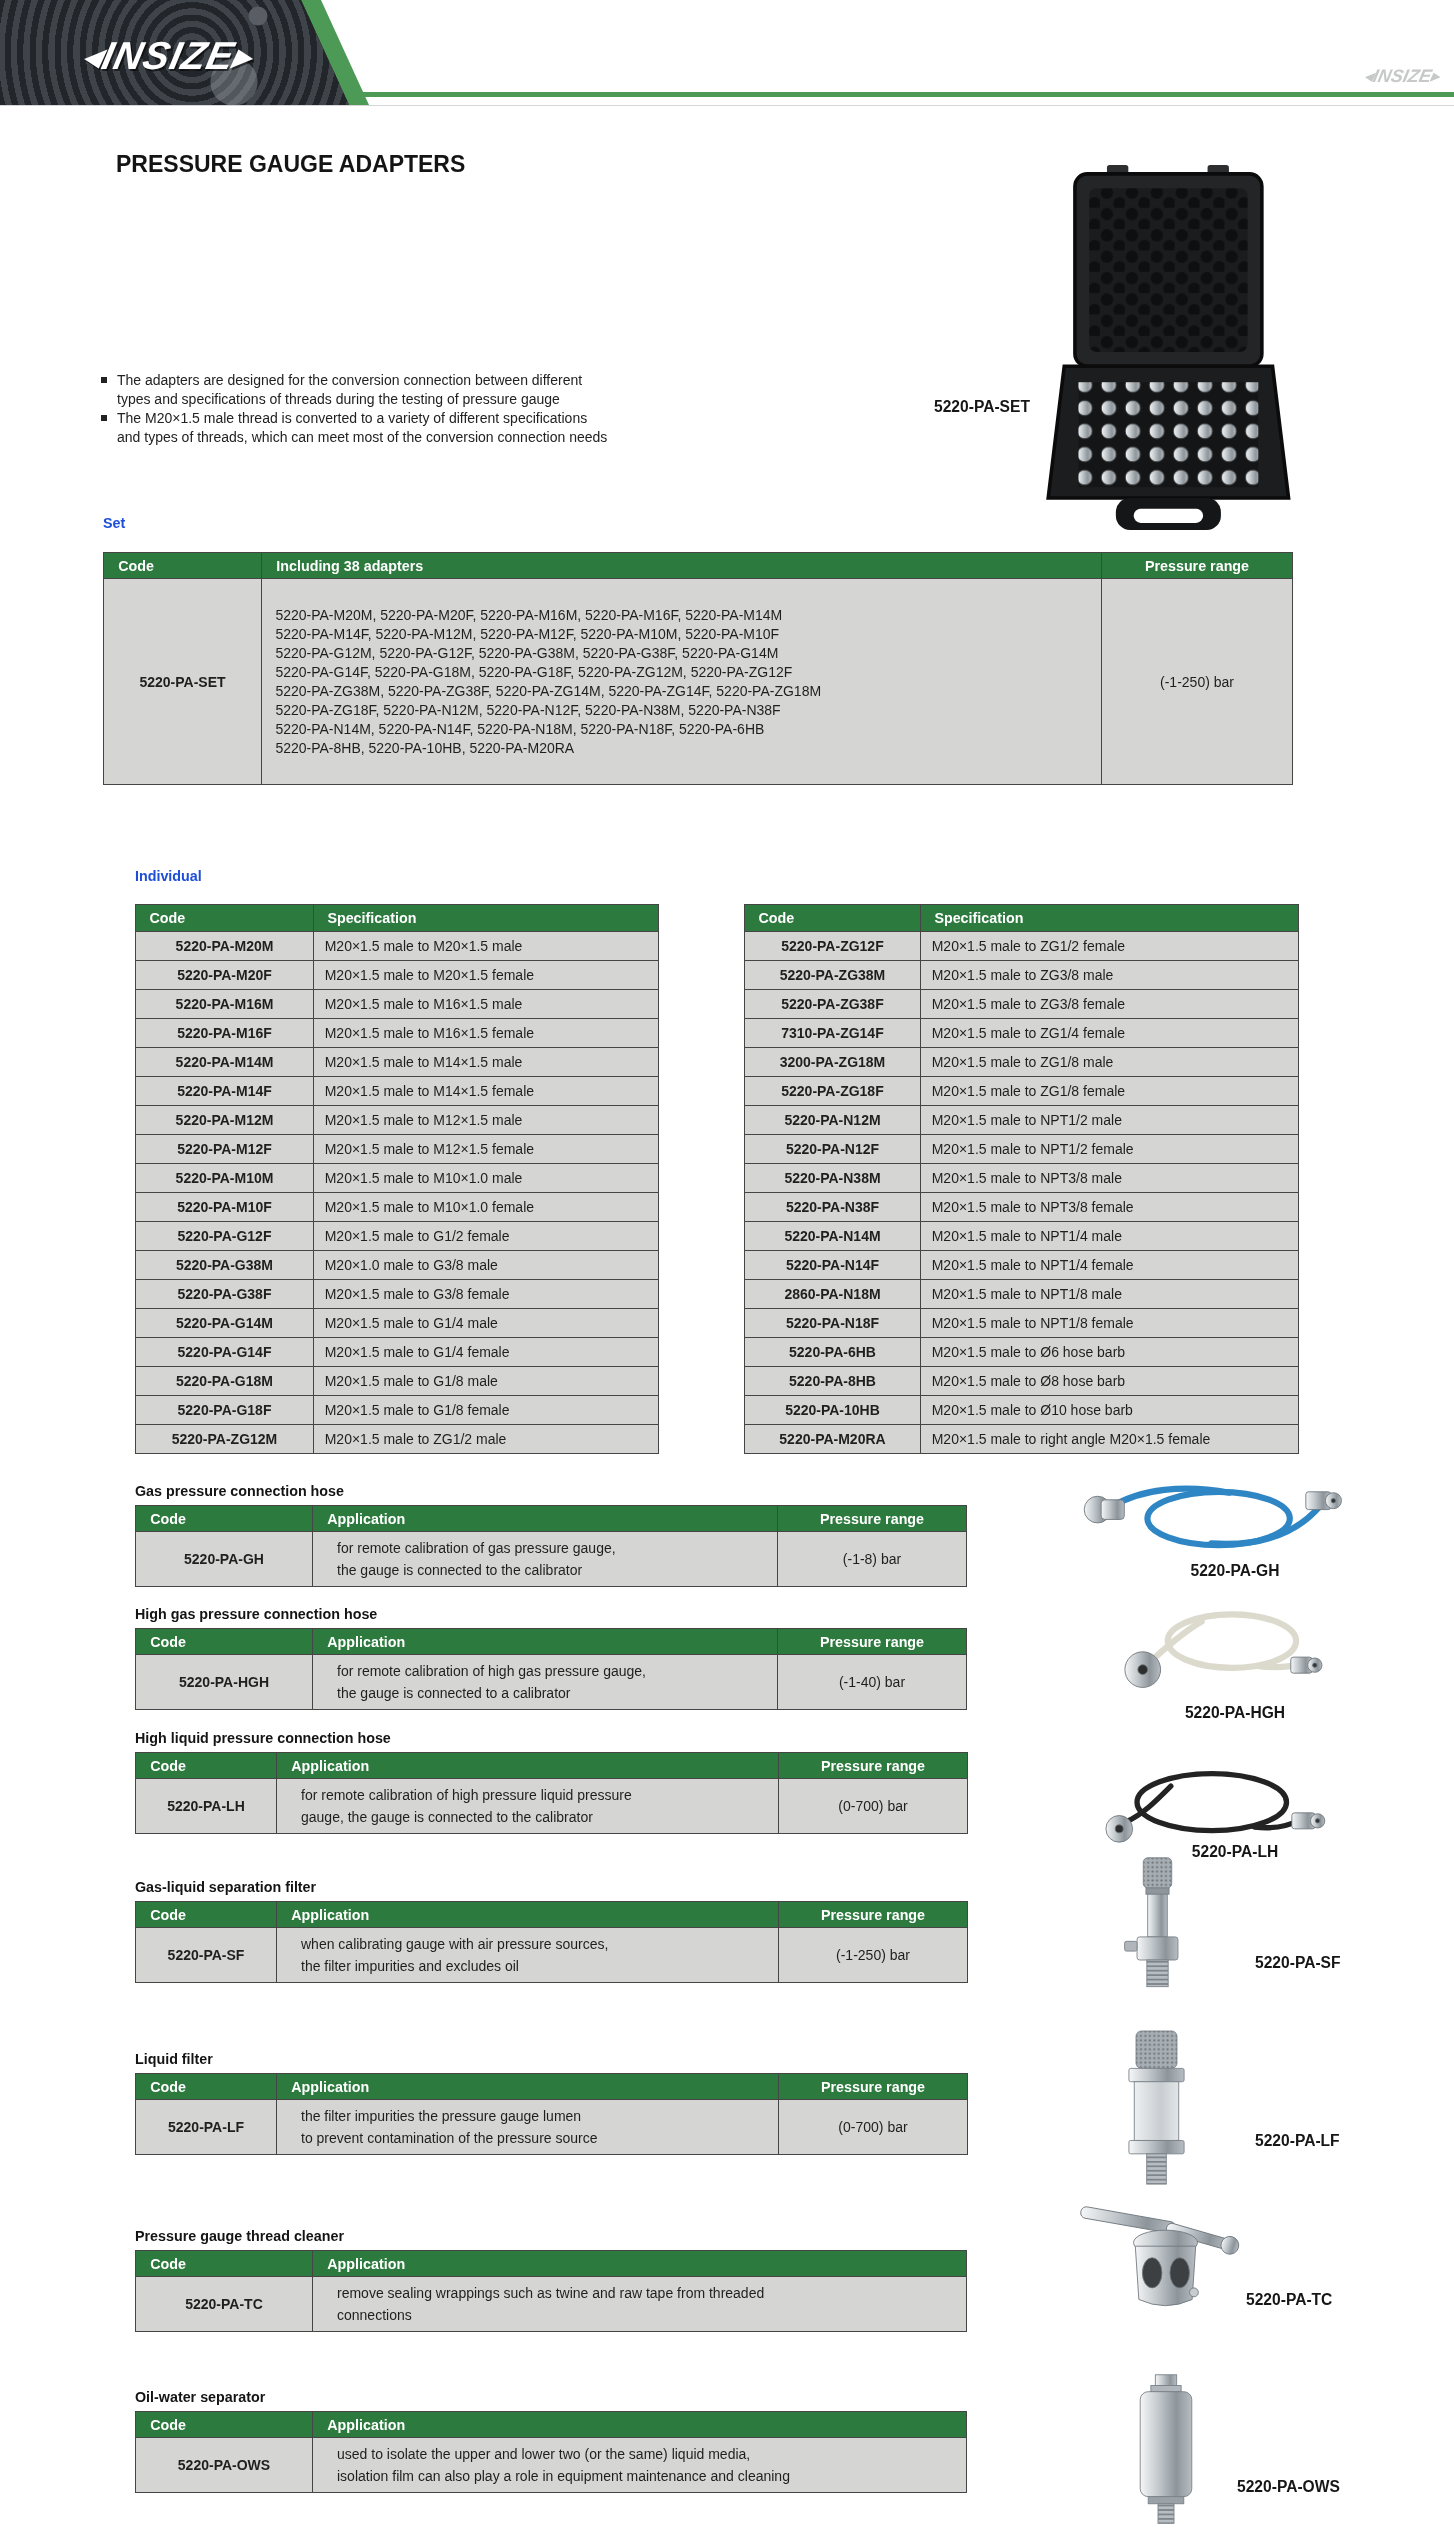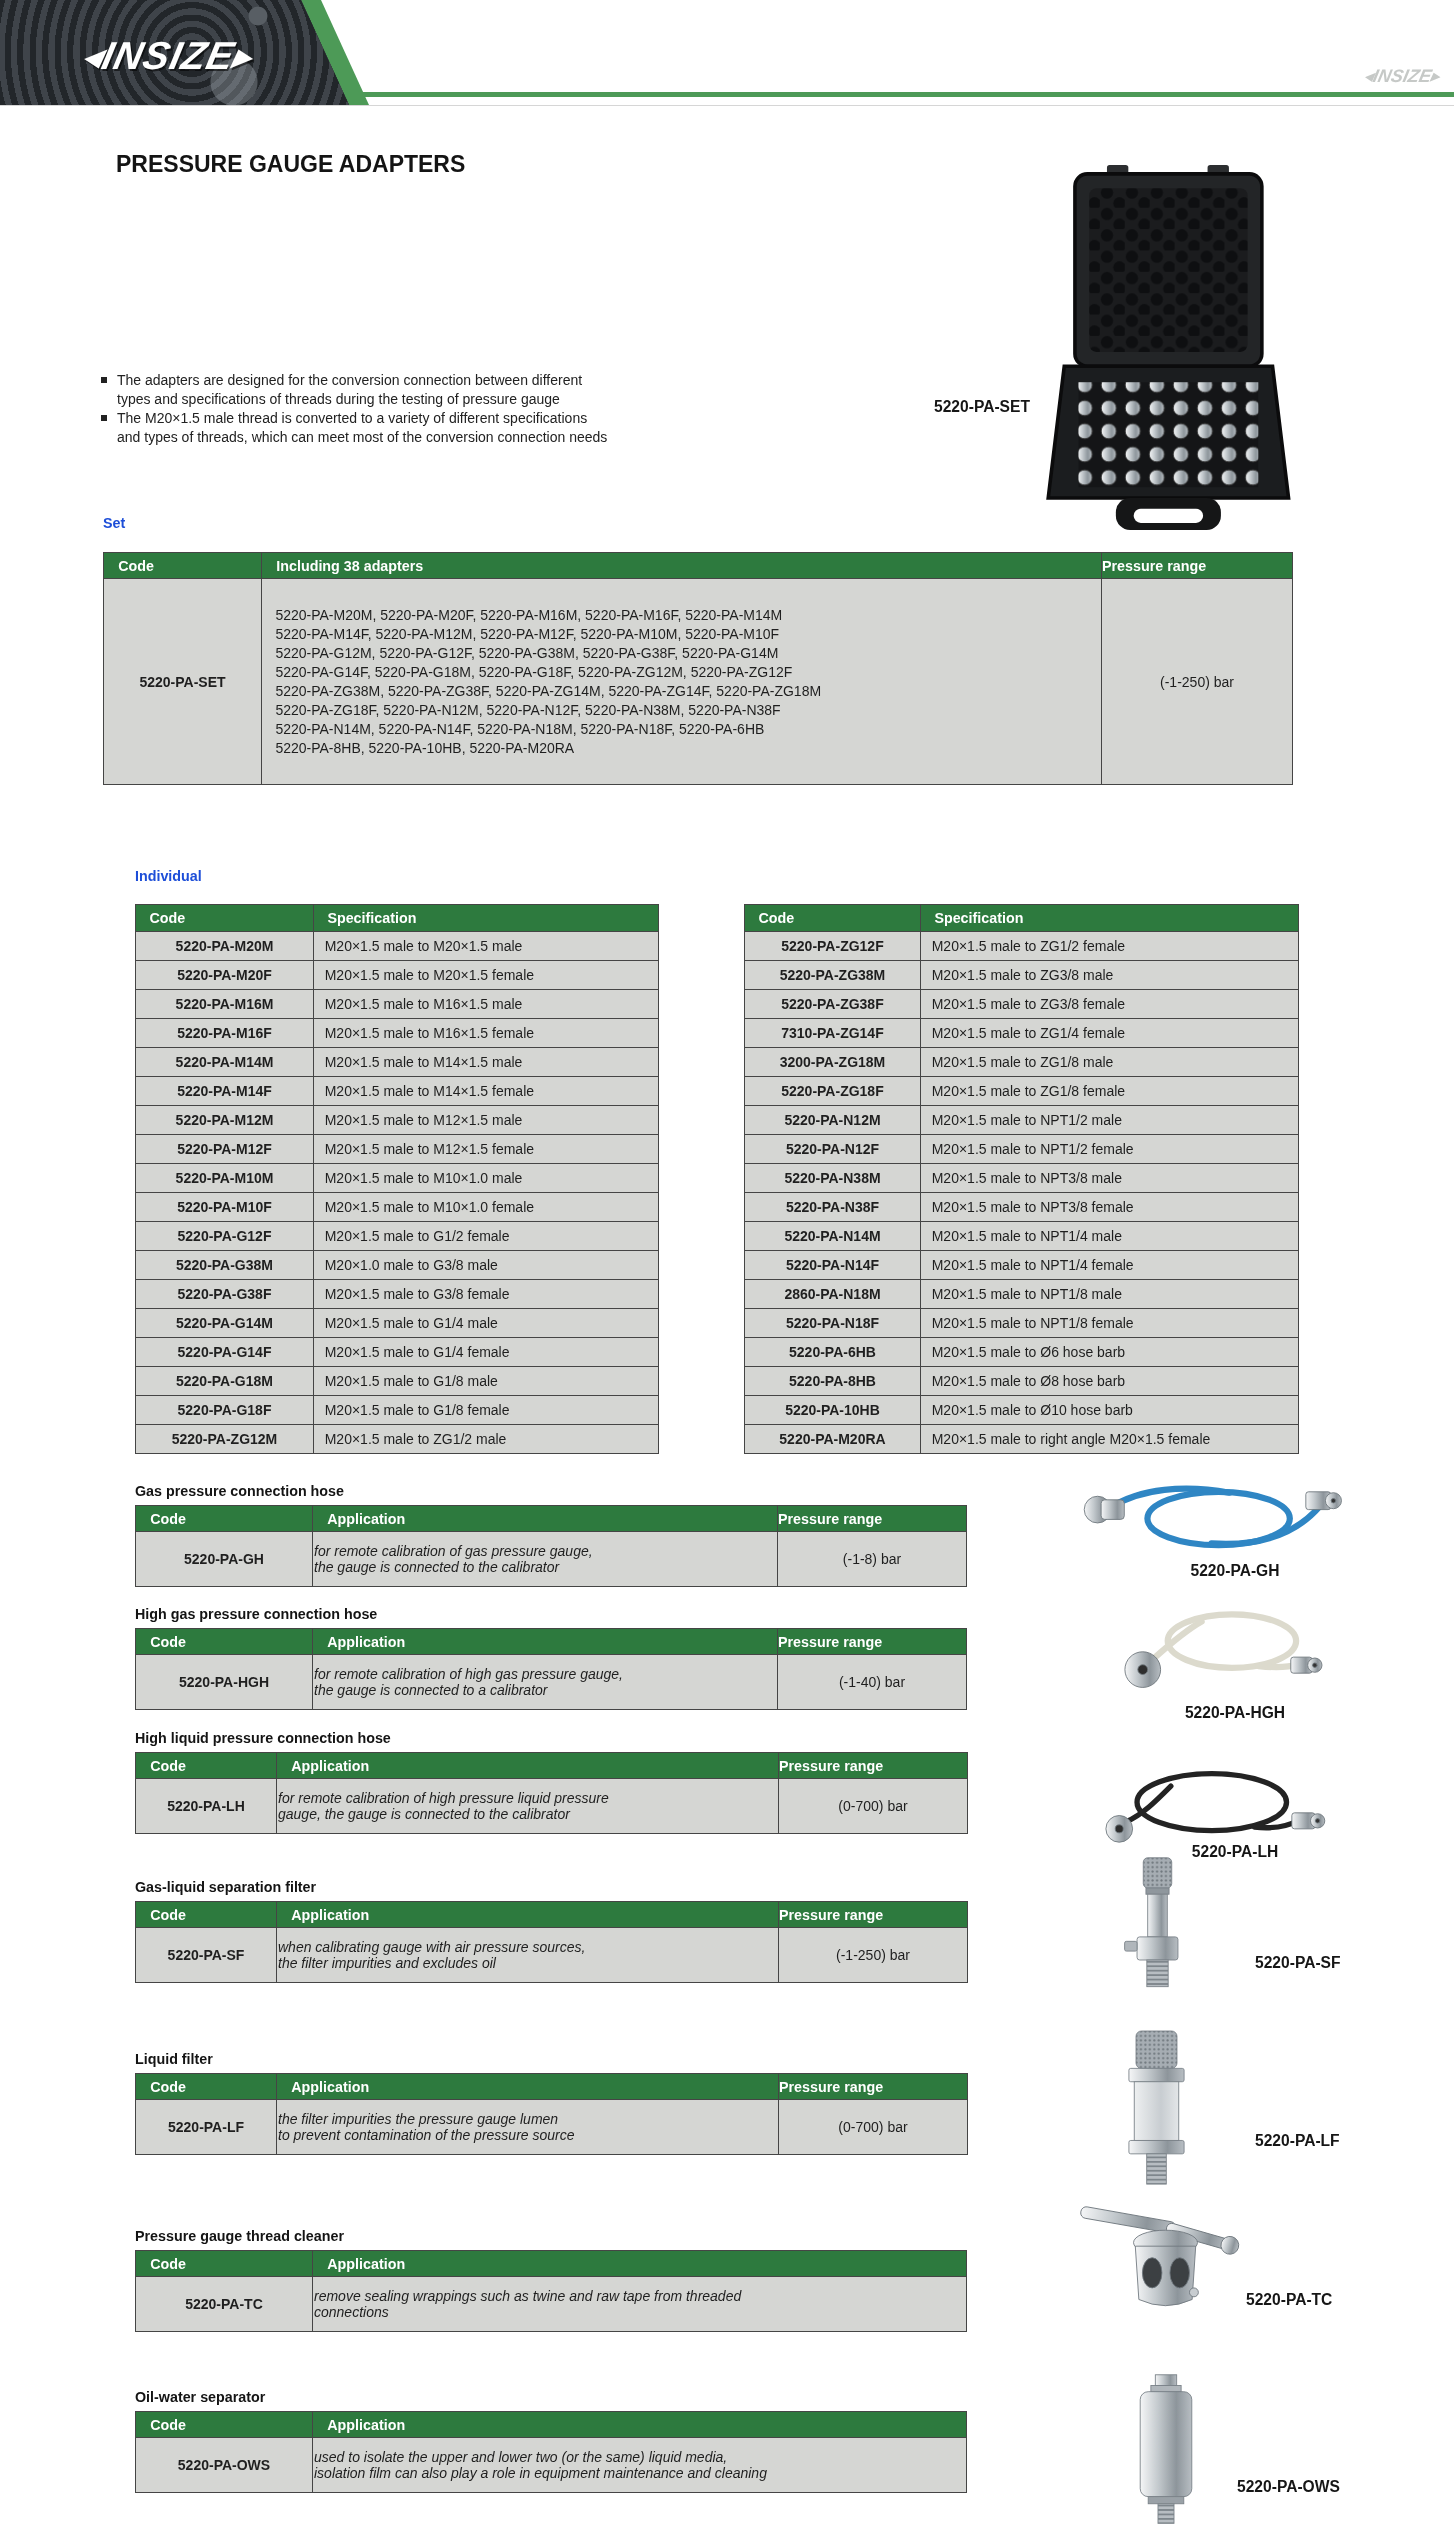--- a/index.html
+++ b/index.html
@@ -34,26 +34,26 @@
           white-space:pre-line;color:#222;}
   .bullet::before{content:"";position:absolute;left:0.9px;top:6.2px;width:6.2px;height:6.2px;background:#222;}
 
   .tbl-label{position:absolute;font-size:14.3px;font-weight:700;color:#1d4ed8;}
 
   
   table.tbl{border-collapse:collapse;table-layout:fixed;position:absolute;}
   .tbl th{background:#2d7a3e;color:#fff;font-size:14.3px;font-weight:700;text-align:left;
           padding:0 0 0 14.3px;border:0.9px solid #454545;height:25px;}
   .tbl th+th{border-left:1.8px solid #eef0ec;}
-  .tbl th.center{padding:0;}
+  .tbl th.center{text-align:center;padding:0;}
   .tbl td{background:#d5d6d3;border:0.9px solid #454545;font-size:14px;color:#1f1f1f;
           vertical-align:middle;}
   .tbl td.code{font-weight:700;text-align:center;}
   .tbl td.range{text-align:center;}
-  .tbl td.multiline{white-space:pre-line;line-height:16px;padding-left:1px;font-style:italic;}
+  .tbl td.multiline{white-space:pre-line;line-height:22px;padding-left:24px;}
 
   .set-tbl{left:103px;top:552px;width:1188px;}
   .set-tbl td{height:203px;}
   .set-tbl td.adapters{white-space:pre-line;line-height:19px;padding-left:13.4px;}
 
   .ind-tbl th{height:26px;padding-left:13.4px;}
   .ind-tbl td{height:26px;}
   .ind-tbl td.spec{padding-left:10.7px;}
   .ind-left{left:135px;top:904px;width:523px;}
   .ind-right{left:744px;top:904px;width:554px;}

